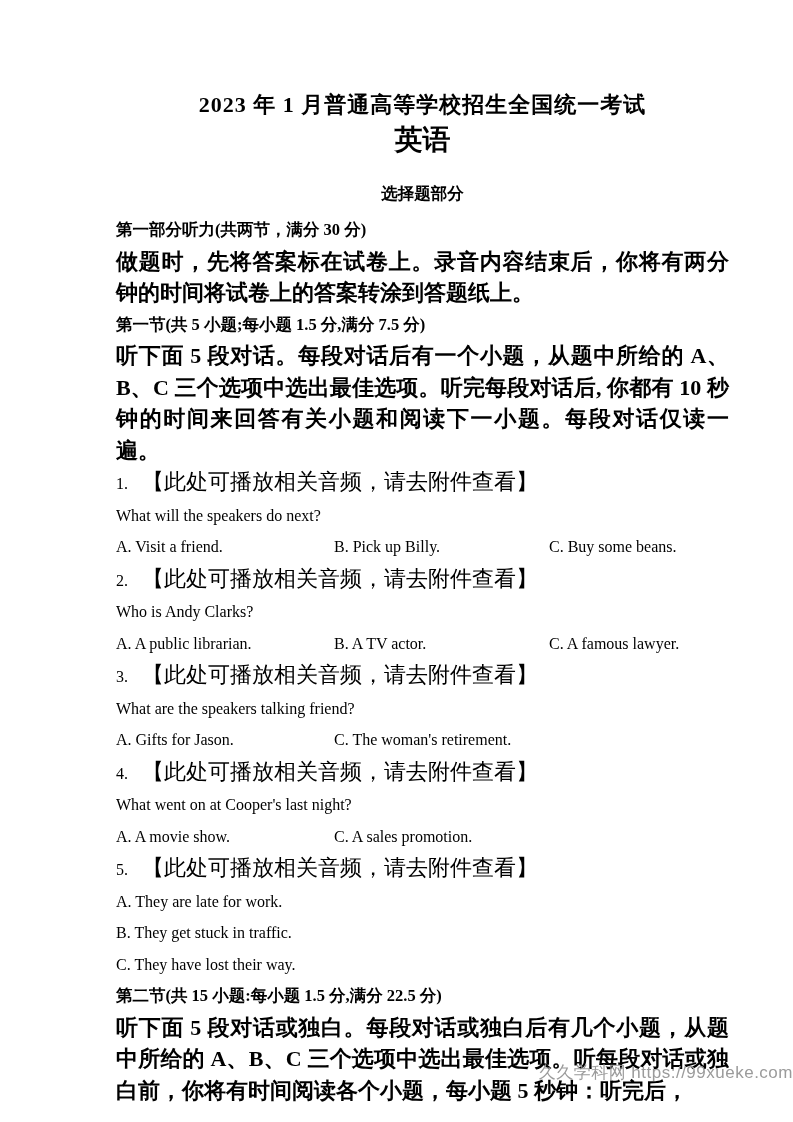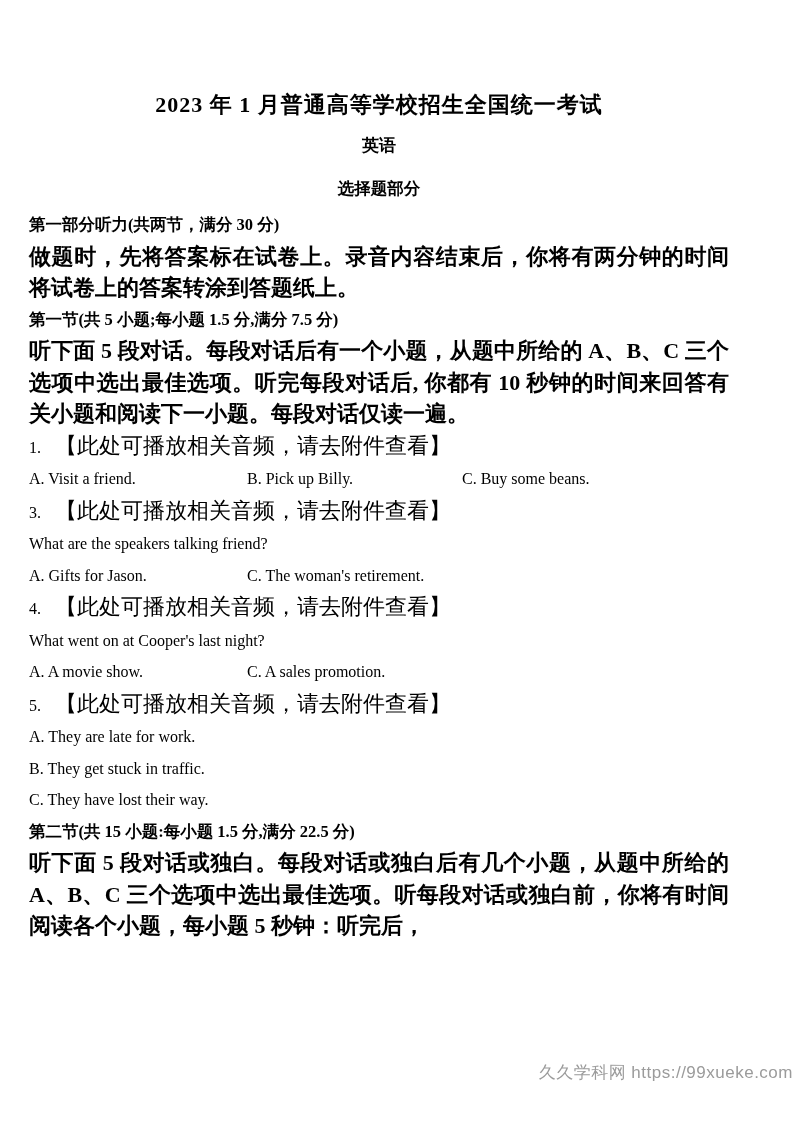--- a/index.html
+++ b/index.html
@@ -5,39 +5,39 @@
   * { box-sizing: border-box; }
   html, body { margin: 0; padding: 0; }
   body {
     width: 793px; height: 1122px;
     background: #ffffff;
     color: #000000;
     font-family: "Liberation Serif", "DejaVu Serif", serif;
     position: relative;
     overflow: hidden;
   }
-  .page { padding: 90px 64px 0 29px; }
+  .page { padding: 90px 64px 0 116px; }
 
   .title {
     margin: 0;
     font-size: 22px;
     font-weight: bold;
     text-align: center;
     line-height: 30px;
     letter-spacing: 1px;
   }
   .subject {
-    margin: 13px 0 0;
-    font-size: 17px;
+    margin: 7px 0 0;
+    font-size: 28px;
     font-weight: bold;
     text-align: center;
     line-height: 26px;
   }
   .part-label {
-    margin: 19px 0 0;
+    margin: 30px 0 0;
     font-size: 16.5px;
     font-weight: bold;
     text-align: center;
     line-height: 22px;
   }
 
   main { margin-top: 9px; }
 
   .cn-bold { font-weight: bold; }
   .doc-line { font-size: 16.5px; line-height: 31.5px; }
@@ -91,27 +91,40 @@
 
     <div class="doc-line cn-bold">第一节(共 5 小题;每小题 1.5 分,满分 7.5 分)</div>
 
     <p class="para cn-bold">听下面 5 段对话。每段对话后有一个小题，从题中所给的 A、B、C 三个选项中选出最佳选项。听完每段对话后, 你都有 10 秒钟的时间来回答有关小题和阅读下一小题。每段对话仅读一遍。</p>
 
     <div class="question">
       <div class="q-head">
         <span class="q-num">1.</span>
         <span class="q-audio">【此处可播放相关音频，请去附件查看】</span>
       </div>
+      <div class="q-text en">What will the speakers do next?</div>
       <div class="options-row en">
         <span class="opt">A. Visit a friend.</span>
         <span class="opt">B. Pick up Billy.</span>
         <span class="opt">C. Buy some beans.</span>
       </div>
     </div>
 
+    <div class="question">
+      <div class="q-head">
+        <span class="q-num">2.</span>
+        <span class="q-audio">【此处可播放相关音频，请去附件查看】</span>
+      </div>
+      <div class="q-text en">Who is Andy Clarks?</div>
+      <div class="options-row en">
+        <span class="opt">A. A public librarian.</span>
+        <span class="opt">B. A TV actor.</span>
+        <span class="opt">C. A famous lawyer.</span>
+      </div>
+    </div>
 
     <div class="question">
       <div class="q-head">
         <span class="q-num">3.</span>
         <span class="q-audio">【此处可播放相关音频，请去附件查看】</span>
       </div>
       <div class="q-text en">What are the speakers talking friend?</div>
       <div class="options-row en">
         <span class="opt">A. Gifts for Jason.</span>
         <span class="opt">C. The woman's retirement.</span>

